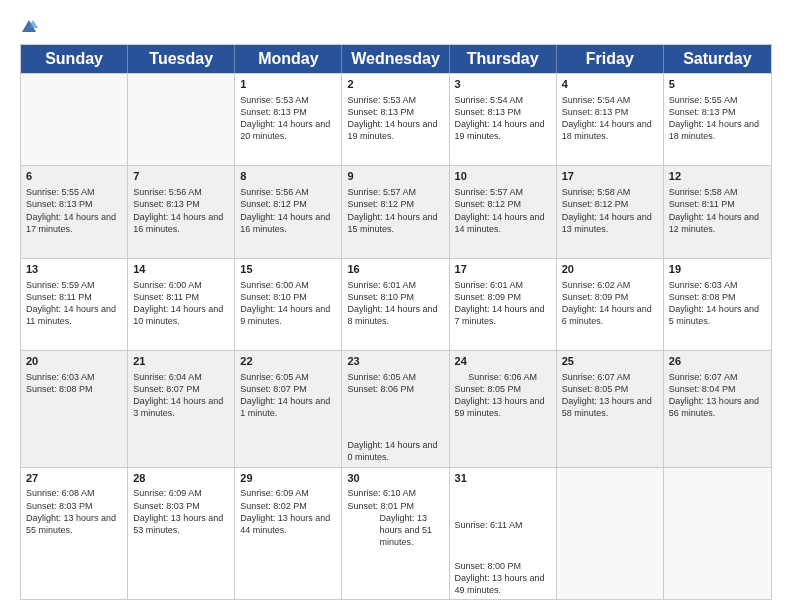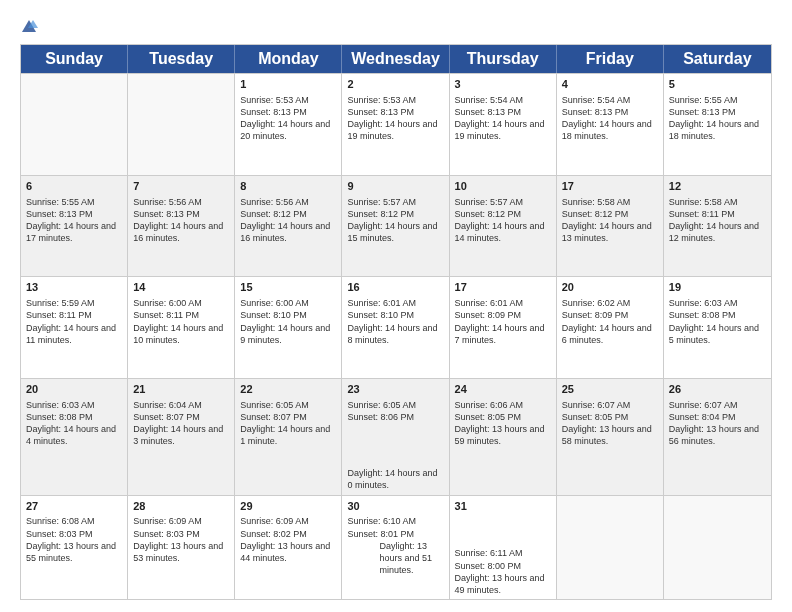--- a/index.html
+++ b/index.html
@@ -256,21 +256,20 @@
             <span style="display: block;">Sunrise: 6:03 AM</span>
             <span style="display: block;">Sunset: 8:08 PM</span>
             <span style="display: block;">Daylight: 14 hours and 5 minutes.</span>
           </div>
         </div>
         <div class="cal-week">
           <div class="cal-cell shaded">
             <span class="day-num">20</span>
             <span style="display: block;">Sunrise: 6:03 AM</span>
             <span style="display: block;">Sunset: 8:08 PM</span>
-            <span style="display: block;">Daylight: 14 hours and 4 minutes.</span>
           </div>
           <div class="cal-cell shaded">
             <span class="day-num">21</span>
             <span style="display: block;">Sunrise: 6:04 AM</span>
             <span style="display: block;">Sunset: 8:07 PM</span>
             <span style="display: block;">Daylight: 14 hours and 3 minutes.</span>
           </div>
           <div class="cal-cell shaded">
             <span class="day-num">22</span>
             <span style="display: block;">Sunrise: 6:05 AM</span>
@@ -278,21 +277,21 @@
             <span style="display: block;">Daylight: 14 hours and 1 minute.</span>
           </div>
           <div class="cal-cell shaded">
             <span class="day-num">23</span>
             <span style="display: block;">Sunrise: 6:05 AM</span>
             <span style="display: block;">Sunset: 8:06 PM</span>
             <span style="display: block; margin-top: 44px;">Daylight: 14 hours and 0 minutes.</span>
           </div>
           <div class="cal-cell shaded">
             <span class="day-num">24</span>
-            <span style="display: block;">Sunrise: 6:06 AM</span>
+            <span style="display: block; text-align: center;">Sunrise: 6:06 AM</span>
             <span style="display: block;">Sunset: 8:05 PM</span>
             <span style="display: block;">Daylight: 13 hours and 59 minutes.</span>
           </div>
           <div class="cal-cell shaded">
             <span class="day-num">25</span>
             <span style="display: block;">Sunrise: 6:07 AM</span>
             <span style="display: block;">Sunset: 8:05 PM</span>
             <span style="display: block;">Daylight: 13 hours and 58 minutes.</span>
           </div>
           <div class="cal-cell shaded">
@@ -323,21 +322,21 @@
           </div>
           <div class="cal-cell">
             <span class="day-num">30</span>
             <span style="display: block;">Sunrise: 6:10 AM</span>
             <span style="display: block;">Sunset: 8:01 PM</span>
             <span style="display: block; margin-left: 32px;">Daylight: 13 hours and 51 minutes.</span>
           </div>
           <div class="cal-cell">
             <span class="day-num">31</span>
             <span style="display: block; margin-top: 34px;">Sunrise: 6:11 AM</span>
-            <span style="display: block;">Sunset: 8:00 PM</span>
+            <span style="display: block; margin-top: 28px;">Sunset: 8:00 PM</span>
             <span style="display: block;">Daylight: 13 hours and 49 minutes.</span>
           </div>
           <div class="cal-cell empty"></div>
           <div class="cal-cell empty"></div>
         </div>
       </div>
   </div>
 </div>
 
 </body></html>

